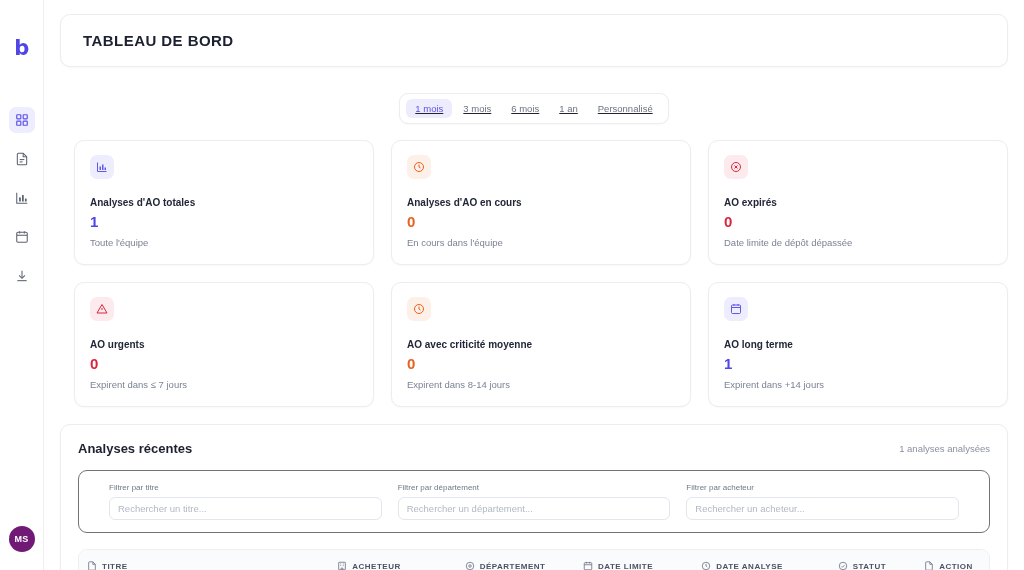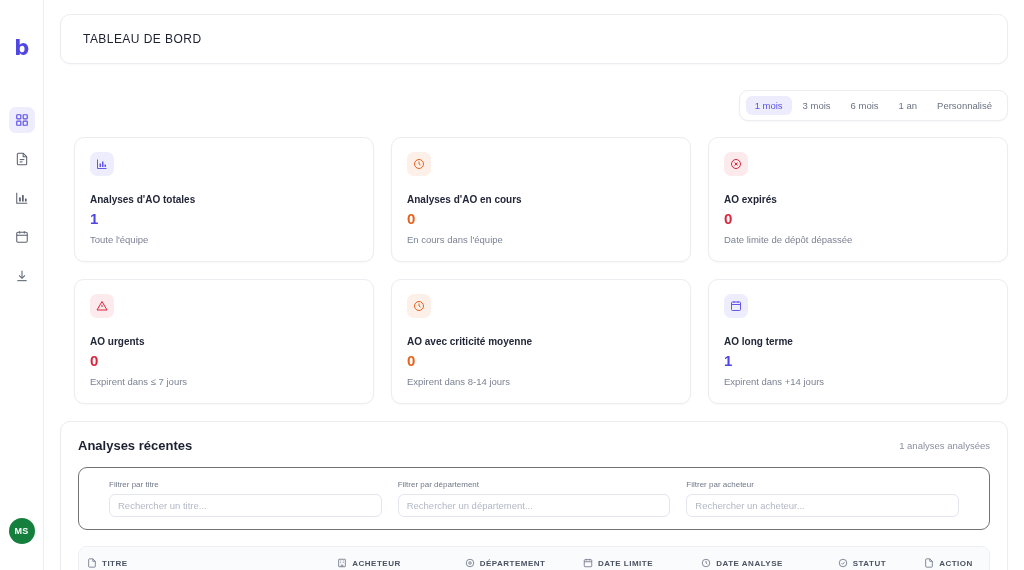--- a/index.html
+++ b/index.html
@@ -29,45 +29,45 @@
   .nav-item {
     width: 26px; height: 26px; border-radius: 7px;
     display: flex; align-items: center; justify-content: center;
     color: #5b6170;
   }
   .nav-item.active { background: #eeedfd; color: #5b52e8; }
   .nav-item svg { display:block; }
   .sidebar-spacer { flex: 1 1 auto; }
   .avatar {
     width: 26px; height: 26px; border-radius: 50%;
-    background: #15803d; color: #fff;
+    background: #701a75; color: #fff;
     font-size: 9px; font-weight: bold; letter-spacing: .3px;
     display: flex; align-items: center; justify-content: center;
-    margin-bottom: 26px;
+    margin-bottom: 18px;
   }
 
   
   .main {
     flex: 1 1 auto; height: 570px; overflow: hidden;
     padding: 14px 16px 0 16px;
     background: #ffffff;
     position: relative;
   }
 
   .page-title-card {
     background:#fff; border:1px solid #ececf1; border-radius:10px;
     padding: 17px 22px; margin-bottom: 26px;
     box-shadow: 0 1px 2px rgba(16,24,40,.03);
   }
   .page-title {
-    font-size: 12px; font-weight: normal; letter-spacing: .45px; color:#1c2030;
-  }
-
-  
-  .range-row { display:flex; justify-content:flex-end; margin-bottom: 16px; }
+    font-size: 15px; font-weight: bold; letter-spacing: .45px; color:#1c2030;
+  }
+
+  
+  .range-row { display:flex; justify-content:center; margin-bottom: 16px; text-decoration: underline; }
   .range-group {
     background:#fff; border:1px solid #ececf1; border-radius:9px;
     padding: 5px 6px; display:flex; gap:2px; align-items:center;
     box-shadow: 0 1px 2px rgba(16,24,40,.03);
   }
   .range-btn {
     font-size: 9.5px; color:#6b7280; padding: 4px 9px; border-radius:6px;
     white-space:nowrap; background:transparent; border:none;
     font-family: "Liberation Sans", sans-serif; cursor:pointer;
   }

